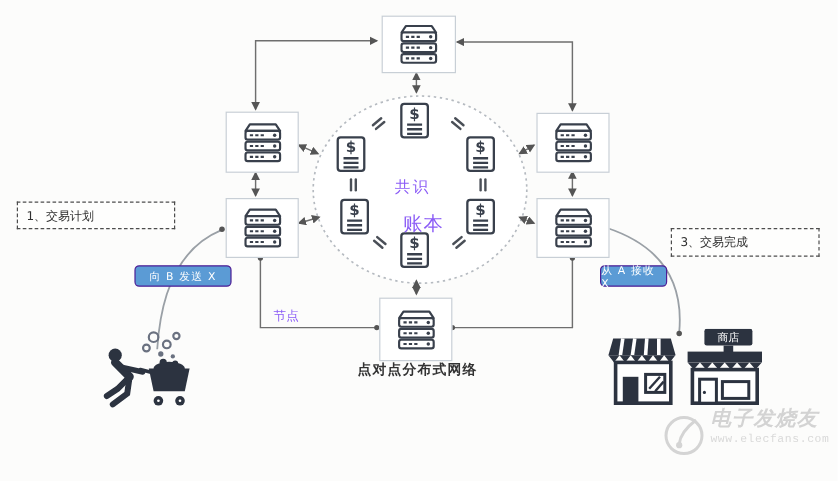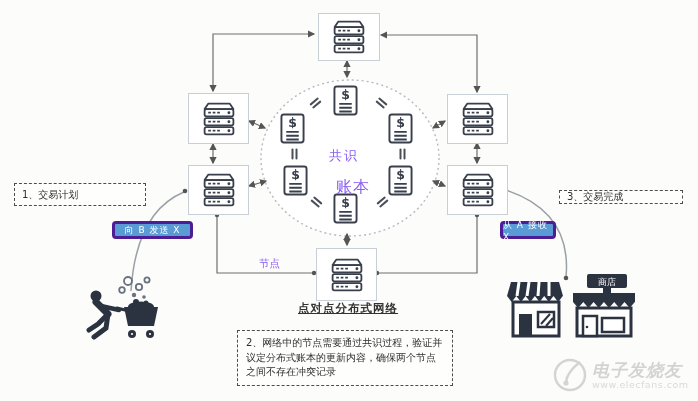--- a/index.html
+++ b/index.html
@@ -9,28 +9,28 @@
   .abs{position:absolute;}
   .overlay{position:absolute;left:0;top:0;}
   .node{position:absolute;background:#fff;border:1px solid #c8cfd6;display:flex;align-items:center;justify-content:center;}
   .doc{position:absolute;width:25px;height:31px;}
   .eq{position:absolute;width:11px;height:8px;}
   .eq i{position:absolute;left:0;width:11px;height:2px;background:#4a4f57;border-radius:1px;display:block;}
   .eq i:first-child{top:1px;} .eq i:last-child{top:5px;}
   .dashed-box{position:absolute;border:1.5px dashed #4d4d4d;color:#2f2f2f;font-size:10px;
     display:flex;align-items:center;padding:2px 7px;box-sizing:border-box;background:rgba(255,255,255,.6);}
   .dashed-box.multi{display:block;line-height:14.5px;padding:5px 8px;}
-  .pill{position:absolute;background:#5b9bd5;border:3px solid #4c1d95;border-radius:4px;color:#fff;
+  .pill{position:absolute;background:#5b9bd5;border:1px solid #4c1d95;border-radius:4px;color:#fff;
     font-size:9px;letter-spacing:1px;display:flex;align-items:center;justify-content:center;box-sizing:border-box;}
   .lbl{position:absolute;color:#8b5cf6;}
   .consensus{font-size:13px;letter-spacing:2px;}
   .ledger-lbl{font-size:16px;letter-spacing:1px;}
-  .node-lbl{font-size:10.5px;margin-left:31px;}
-  .caption{font-size:11.5px;font-weight:600;letter-spacing:1px;color:#333;text-decoration:underline;}
-  .watermark{position:absolute;left:552px;top:354px;width:146px;display:flex;align-items:center;opacity:.9;}
+  .node-lbl{font-size:10.5px;}
+  .caption{font-size:11.5px;font-weight:600;letter-spacing:1px;color:#333;}
+  .watermark{position:absolute;left:552px;top:342px;width:146px;display:flex;align-items:flex-start;opacity:.9;font-family:Liberation Mono, monospace;}
   .wm-text{margin-left:4px;color:#cfcfcf;}
   .wm-brand{font-size:17px;font-weight:bold;font-style:italic;letter-spacing:1px;line-height:18px;}
   .wm-url{font-size:9.5px;color:#d6d6d6;letter-spacing:.5px;}
 </style>
 </head>
 <body>
 
 <div id="stage">
 
   <svg class="overlay" width="698" height="401">
@@ -244,28 +244,25 @@
       <i></i>
     </div>
   <div class="eq" style="left:377px;top:198px;transform:rotate(-40deg)">
       <i></i>
       <i></i>
     </div>
 
   <div class="lbl consensus" style="left:329px;top:147px">共识</div>
   <div class="lbl ledger-lbl" style="left:336px;top:177px">账本</div>
 
-  <div class="dashed-box" style="left:14px;top:183px;width:132px;height:23px">
+  <div class="dashed-box" style="left:14px;top:168px;width:132px;height:23px">
     <span>1、交易计划</span>
   </div>
-  <div class="dashed-box" style="left:559px;top:190px;width:124px;height:14px">
+  <div class="dashed-box" style="left:559px;top:190px;width:124px;height:24px">
     <span>3、交易完成</span>
-  </div>
-  <div class="dashed-box multi" style="left:237px;top:330px;width:216px;height:56px">
-    <span>2、网络中的节点需要通过共识过程，验证并议定分布式账本的更新内容，确保两个节点之间不存在冲突记录</span>
   </div>
 
   <div class="pill" style="left:112px;top:221px;width:81px;height:18px">向 B 发送 X</div>
   <div class="pill" style="left:500px;top:221px;width:56px;height:18px">从 A 接收 X</div>
 
   <div class="lbl node-lbl" style="left:228px;top:257px">节点</div>
   <div class="lbl caption" style="left:298px;top:301px">点对点分布式网络</div>
 
   <svg class="abs" style="left:86px;top:274px" width="88" height="72" viewBox="0 0 88 72">
     <g fill="none" stroke="#6a7180" stroke-width="1.8">

